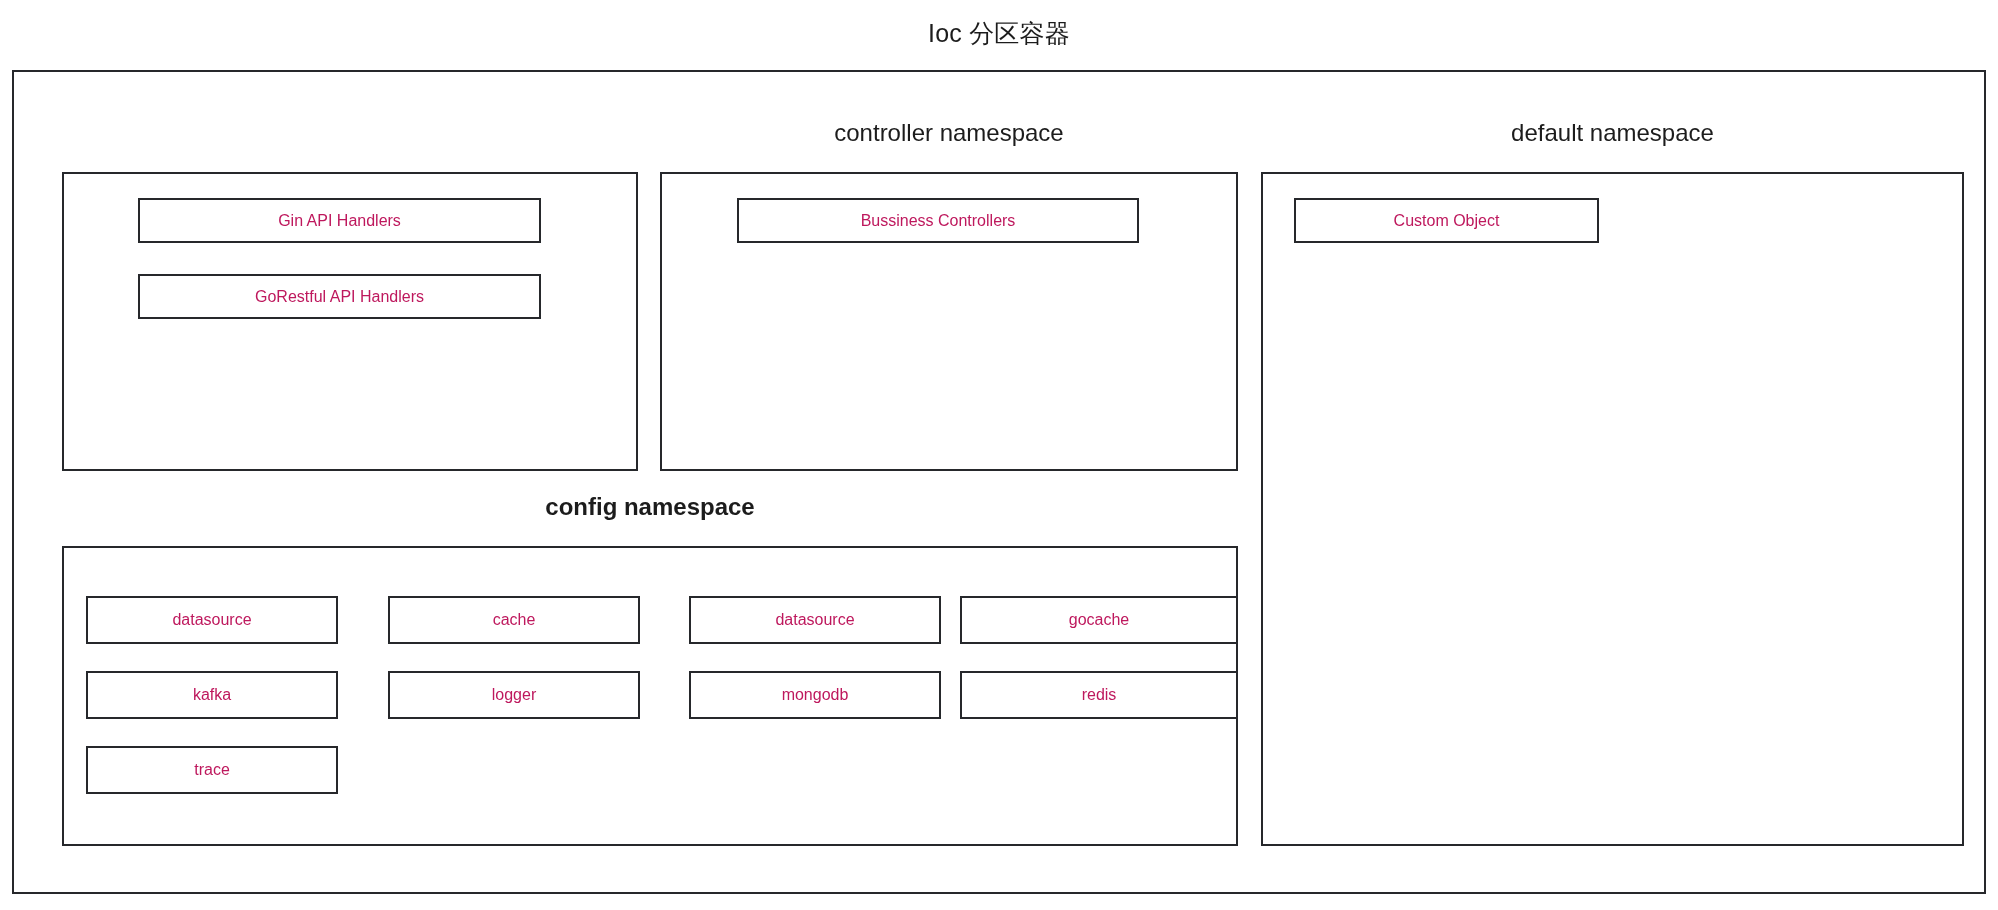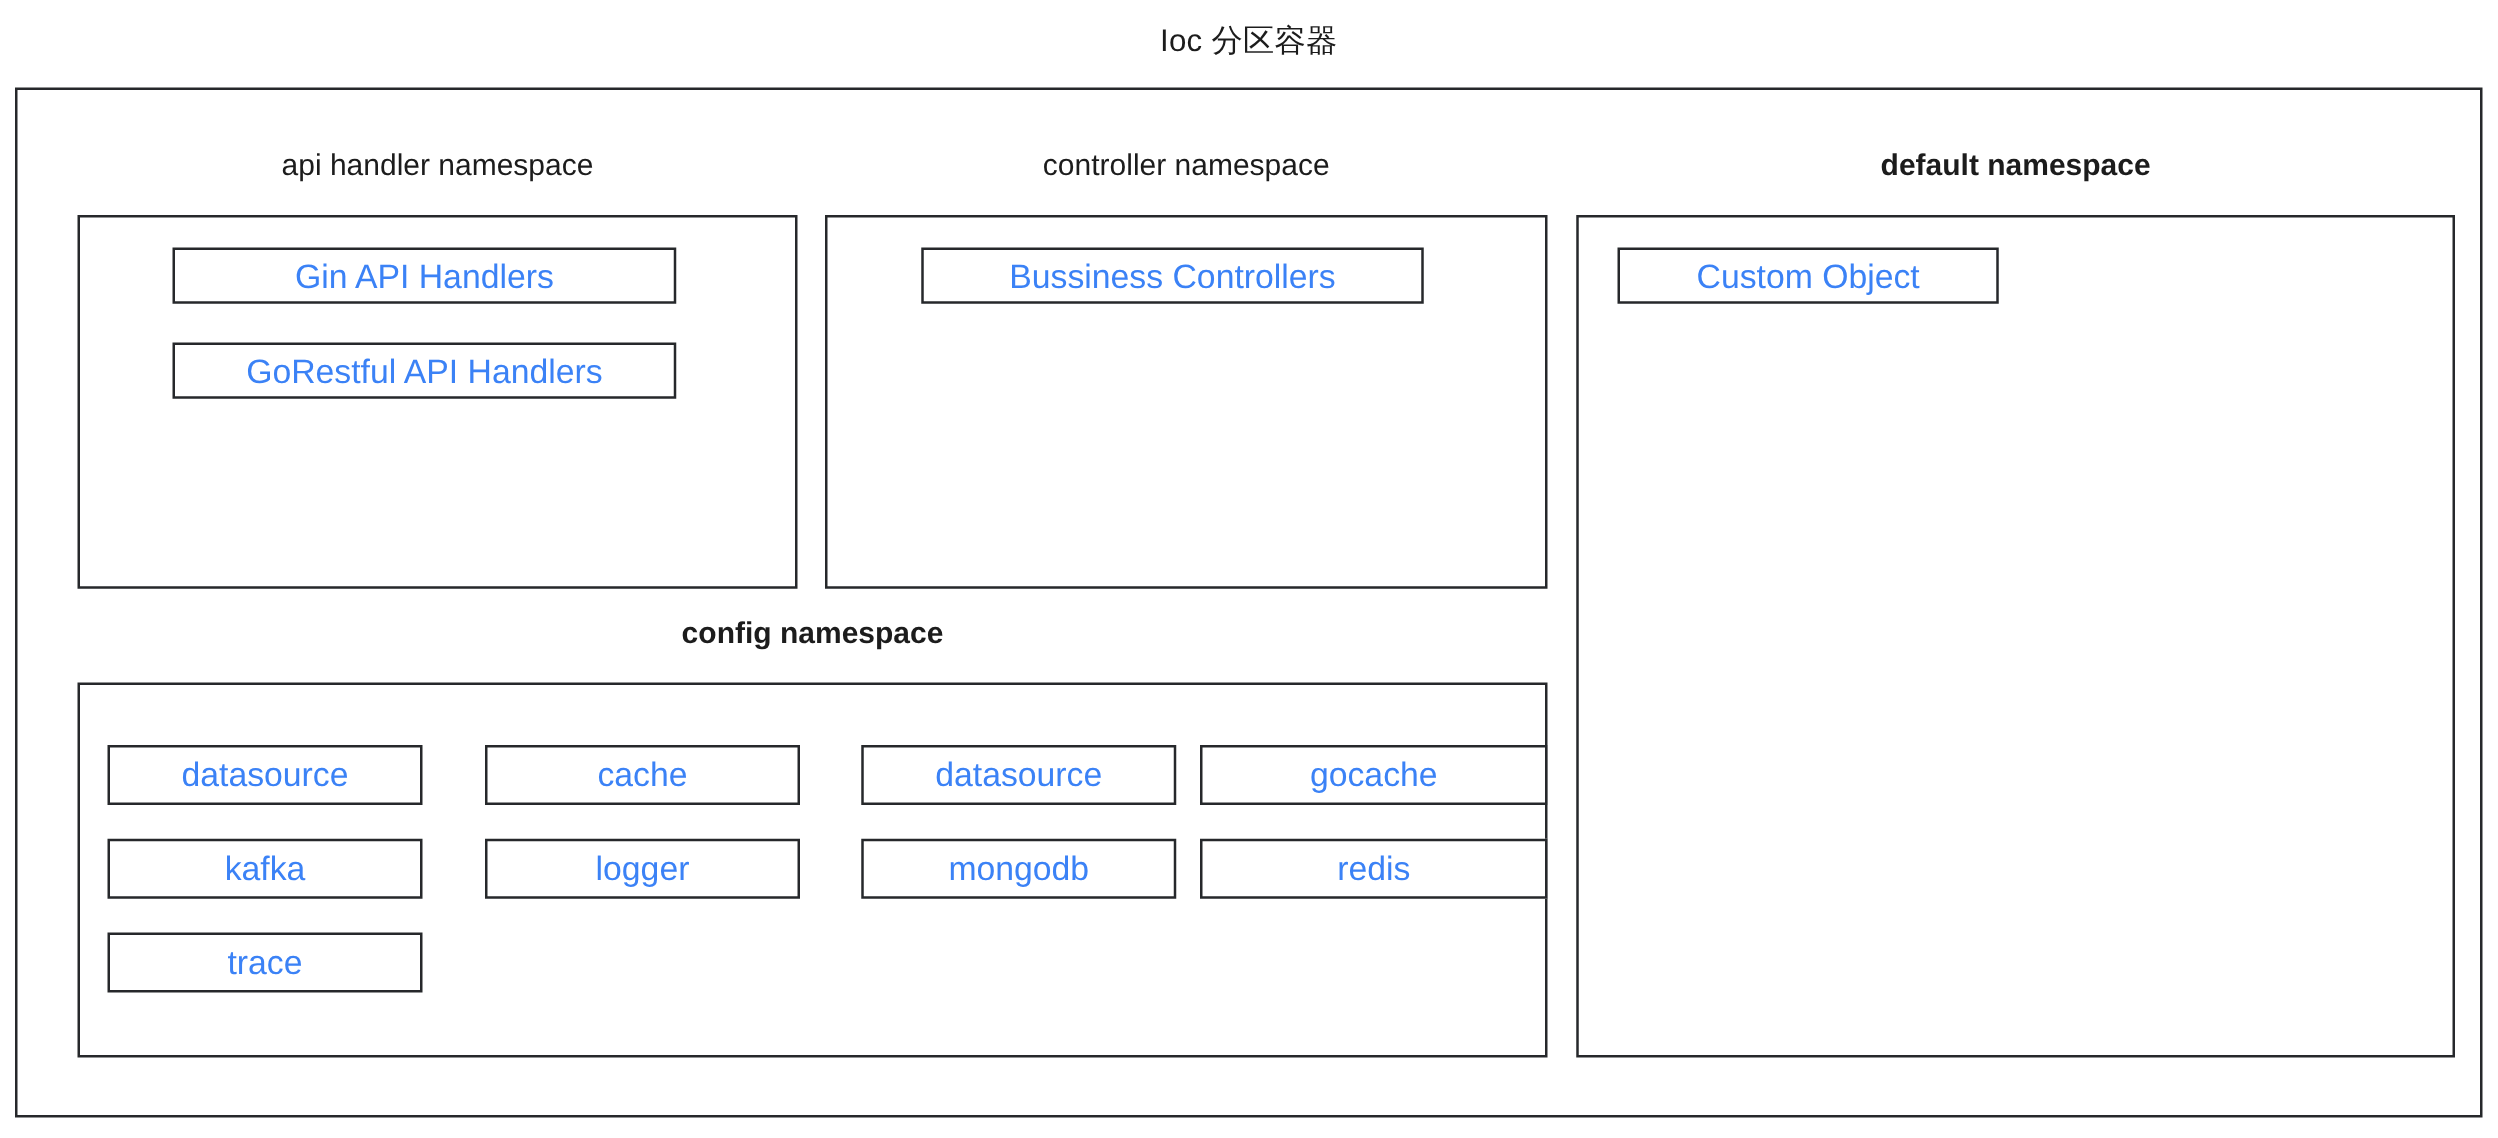--- a/index.html
+++ b/index.html
@@ -71,35 +71,35 @@
     border: 2px solid #26282b;
   }
 
   .ns-api      { left: 62px;   top: 172px; width: 576px;  height: 299px; }
   .ns-ctrl     { left: 660px;  top: 172px; width: 578px;  height: 299px; }
   .ns-default  { left: 1261px; top: 172px; width: 703px;  height: 674px; }
   .ns-config   { left: 62px;   top: 546px; width: 1176px; height: 300px; }
 
   .lbl-api     { left: 62px;   top: 118px; width: 576px;  }
   .lbl-ctrl    { left: 660px;  top: 118px; width: 578px;  }
-  .lbl-default { left: 1261px; top: 118px; width: 703px; font-weight: bold;  }
+  .lbl-default { left: 1261px; top: 118px; width: 703px;  }
   .lbl-config  { left: 62px;   top: 492px; width: 1176px; font-weight: bold; }
 
   
   .item {
     position: absolute;
     box-sizing: border-box;
     background: #ffffff;
     border: 2px solid #26282b;
     display: flex;
     align-items: center;
     justify-content: center;
-    font-size: 27px;
+    font-size: 16px;
     line-height: 28px;
-    color: #3b82f6;
+    color: #be185d;
     white-space: nowrap;
   }
 
   
   .item-gin        { left: 138px; top: 198px; width: 403px; height: 45px; }
   .item-gorestful  { left: 138px; top: 274px; width: 403px; height: 45px; }
 
   
   .item-bussiness  { left: 737px; top: 198px; width: 402px; height: 45px; }
 
@@ -120,21 +120,20 @@
 </style>
 </head>
 <body>
 
 <div id="canvas">
 
   <div class="diagram-title">Ioc 分区容器</div>
 
   <div class="box outer-container"></div>
 
-  <div class="group-label lbl-api">api handler namespace</div>
   <div class="ns-panel ns-api"></div>
   <div class="item item-gin">Gin API Handlers</div>
   <div class="item item-gorestful">GoRestful API Handlers</div>
 
   <div class="group-label lbl-ctrl">controller namespace</div>
   <div class="ns-panel ns-ctrl"></div>
   <div class="item item-bussiness">Bussiness Controllers</div>
 
   <div class="group-label lbl-default">default namespace</div>
   <div class="ns-panel ns-default"></div>

